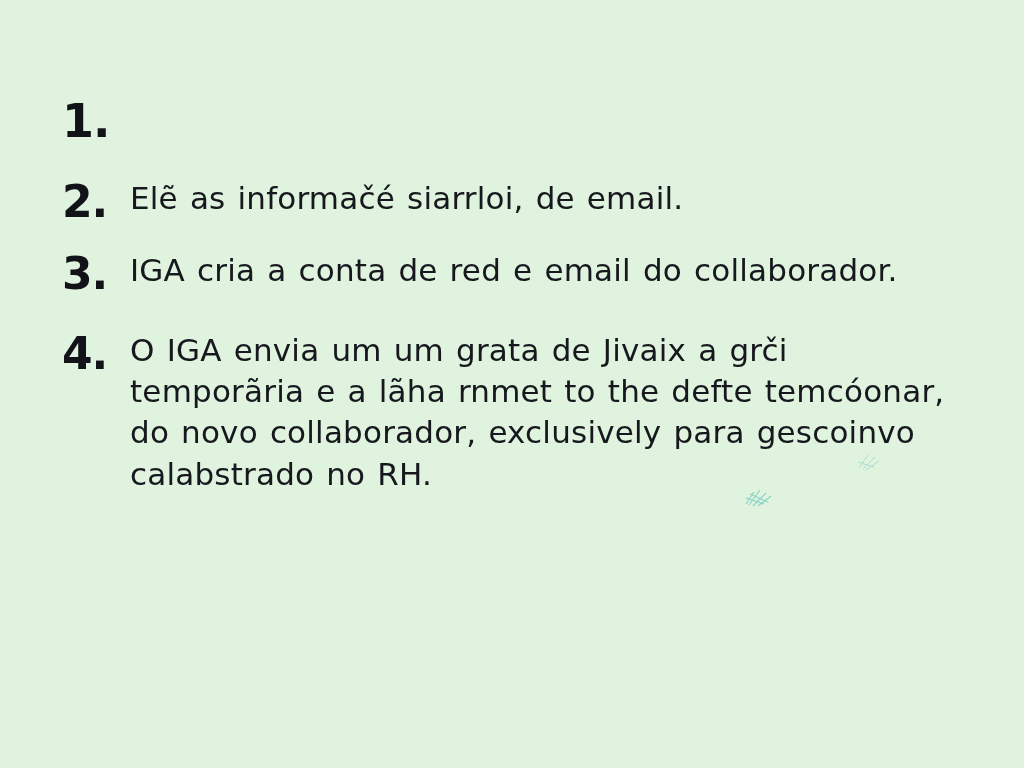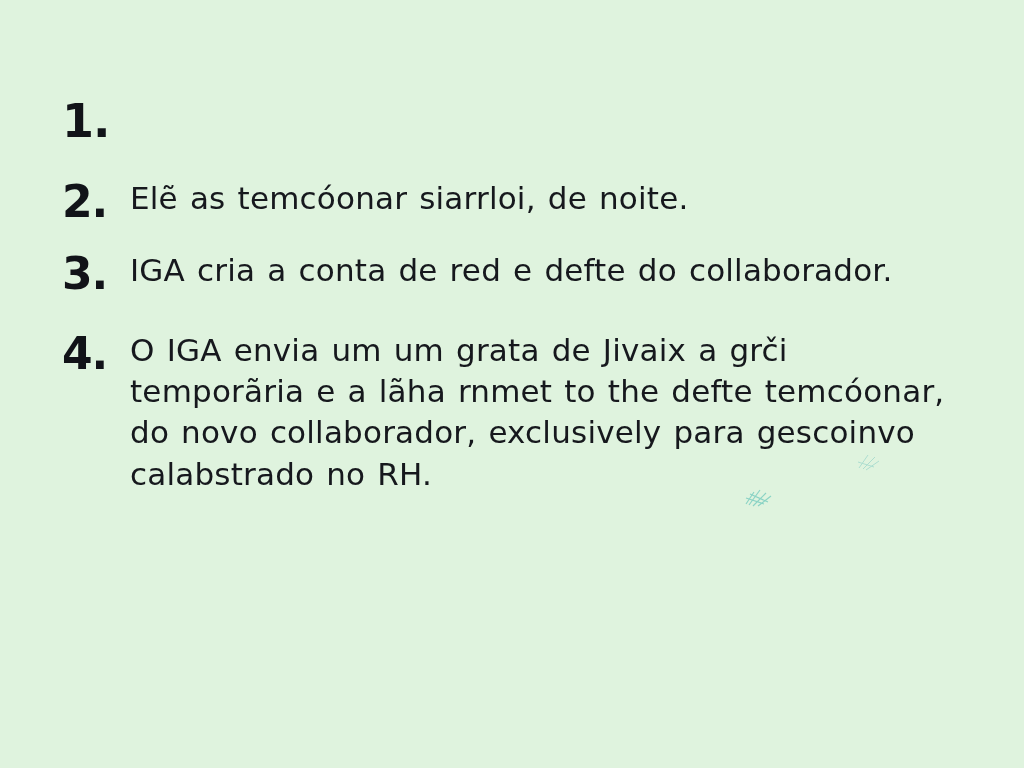--- a/index.html
+++ b/index.html
@@ -82,26 +82,26 @@
 <div class="slide">
 
   <ol class="list">
 
     <li class="item item-1">
       <span class="num">1.</span>
     </li>
 
     <li class="item item-2">
       <span class="num">2.</span>
-      <span class="txt">Elẽ as temcóonar siarrloi, de noite.</span>
+      <span class="txt">Elẽ as informačé siarrloi, de email.</span>
     </li>
 
     <li class="item item-3">
       <span class="num">3.</span>
-      <span class="txt">IGA cria a conta de red e defte do collaborador.</span>
+      <span class="txt">IGA cria a conta de red e email do collaborador.</span>
     </li>
 
     <li class="item item-4">
       <span class="num">4.</span>
       <span class="txt">O IGA envia um um grata de Jivaix a grči temporãria e a lãha rnmet to the defte temcóonar, do novo collaborador, exclusively para gescoinvo calabstrado no RH.</span>
     </li>
 
   </ol>
 
   <svg class="artifact" viewBox="0 0 30 22">

